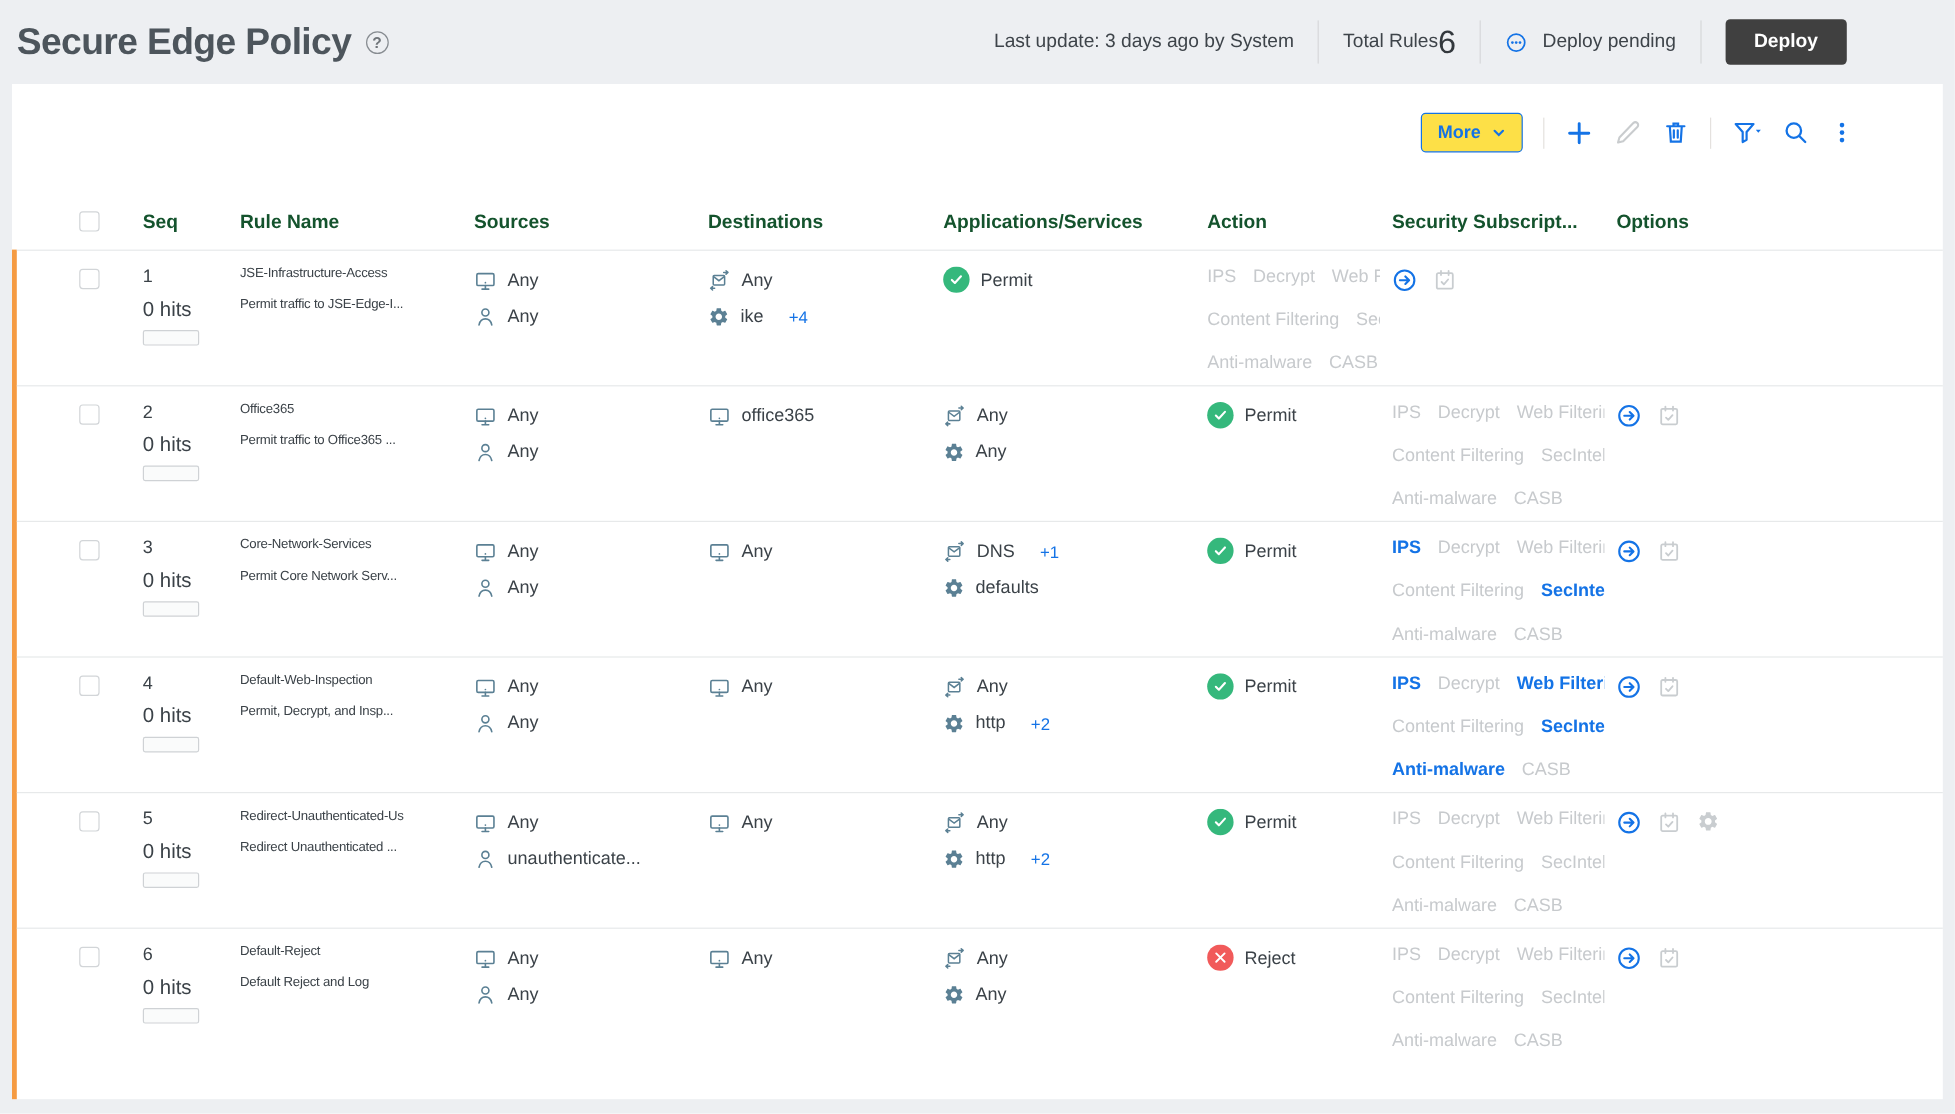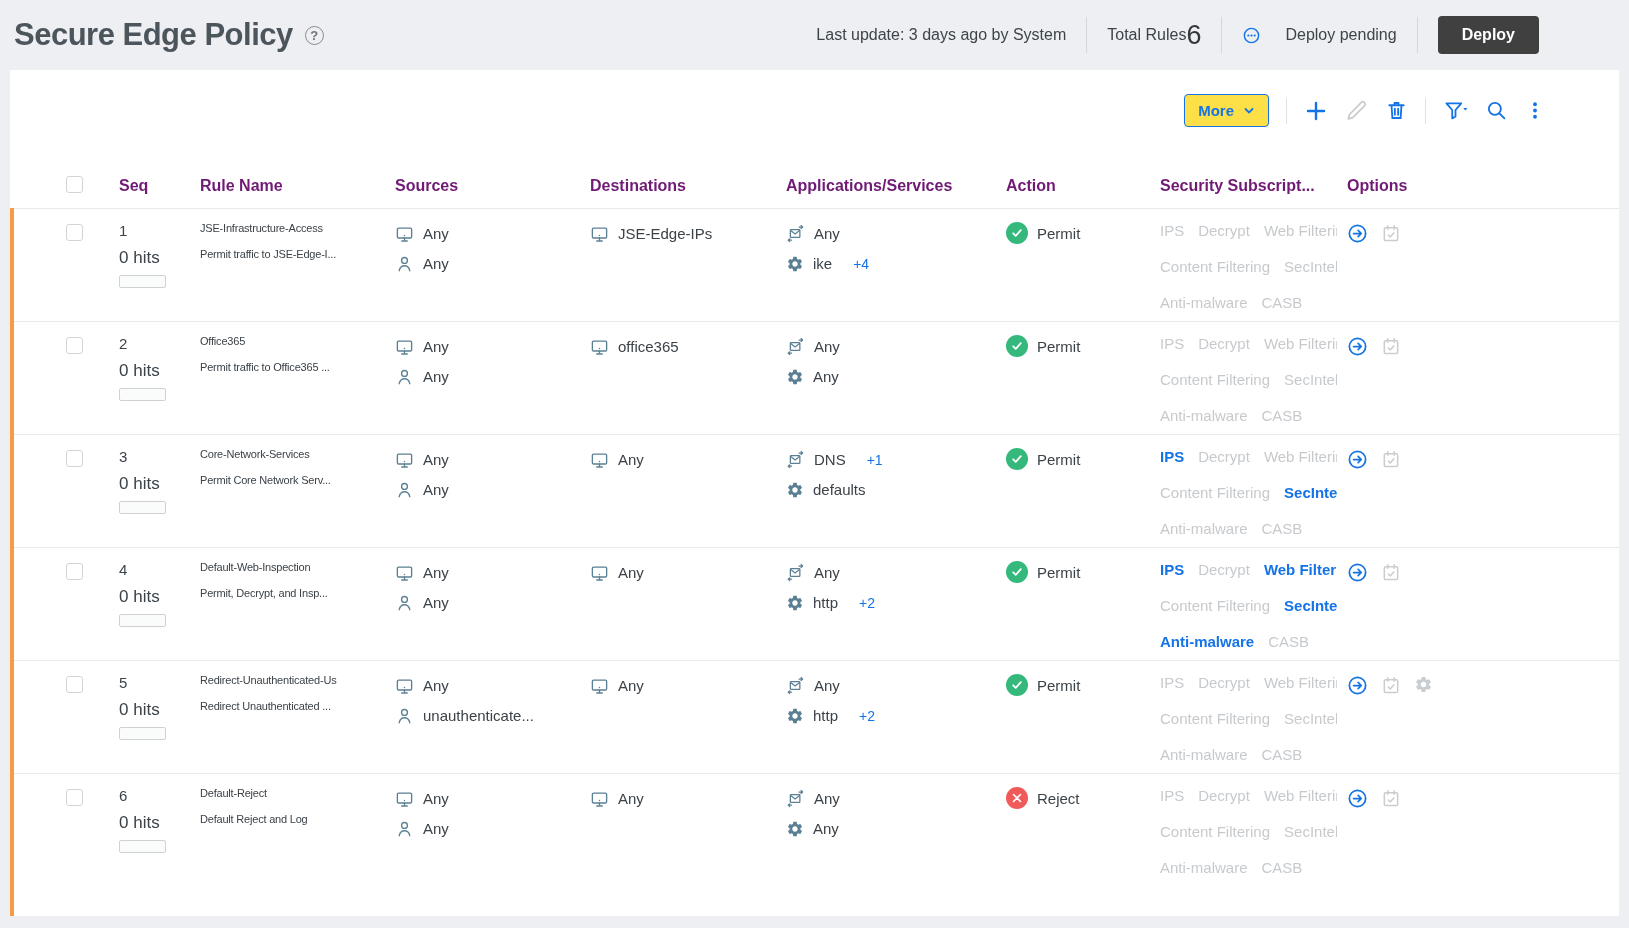--- a/index.html
+++ b/index.html
@@ -12,38 +12,38 @@
 
   
   .page-header{ display:flex; align-items:center; height:70px; padding:0 90px 0 14px; }
   .page-title{ font-size:31px; font-weight:700; color:#4d555c; letter-spacing:-0.5px; }
   .help-icon{ margin-left:12px; width:19px; height:19px; border:1.5px solid #878c91; border-radius:50%;
     color:#6f7479; font-size:13px; display:flex; align-items:center; justify-content:center; font-weight:700; }
   .header-right{ margin-left:auto; display:flex; align-items:center; gap:20px; font-size:16px; color:#3e444a; }
   .v-divider{ width:1px; height:36px; background:#d6d8da; }
   .total-rules{ display:flex; align-items:center; }
   .total-rules .count{ font-size:27px; color:#33383d; }
-  .deploy-pending{ display:flex; align-items:center; gap:24px; }
+  .deploy-pending{ display:flex; align-items:center; gap:12px; }
   .deploy-btn{ background:#404040; color:#fff; border:none; border-radius:4px; font-family:inherit;
     font-size:16px; font-weight:700; padding:10px 24px; cursor:pointer; }
 
   
   .card{ margin:0 10px; background:#fff; height:846px; }
 
   
   .toolbar{ display:flex; justify-content:flex-end; align-items:center; gap:17px; padding:24px 74px 0 0; height:57px; }
   .more-btn{ display:flex; align-items:center; gap:9px; background:#fde047; border:1px solid #1473e6; color:#1473e6;
     border-radius:4px; font-family:inherit; font-size:15px; font-weight:700; padding:7px 13px; cursor:pointer; }
   .tb-divider{ width:1px; height:26px; background:#e4e1de; }
   .tb-icon{ display:flex; align-items:center; cursor:pointer; }
 
   
   .grid-cols{ display:grid; grid-template-columns:95px 81px 195px 195px 196px 220px 154px 187px 1fr; }
   .thead{ align-items:end; height:81px; padding-bottom:13px; border-left:4px solid transparent; }
-  .th{ font-size:16px; font-weight:700; color:#701a75; padding-left:10px; white-space:nowrap; overflow:hidden; }
+  .th{ font-size:16px; font-weight:700; color:#14532d; padding-left:10px; white-space:nowrap; overflow:hidden; }
   .checkbox{ width:17px; height:17px; border:1px solid #d2d5d8; border-radius:3px; background:#fff; display:block; }
   .cb-cell{ padding-left:52px; }
 
   .tbody{ border-left:4px solid #f59b42; padding-bottom:30px; }
   .row{ border-top:1px solid #e7e9ea; height:113px; padding-top:13px; }
   .cell{ padding-left:10px; overflow:hidden; }
 
   .seq-num{ font-size:15px; }
   .hits{ font-size:17px; margin-top:9px; }
   .hitbar{ width:47px; height:13px; border:1px solid #cfd2d5; background:#fafbfb; border-radius:2px; margin-top:7px; }
@@ -192,31 +192,20 @@
       </div>
       <div class="icon-line">
         <svg width="19" height="20" viewBox="0 0 24 24" fill="none" stroke="#5b8094" stroke-width="1.7">
               <circle cx="12" cy="7.5" r="3.7"></circle>
               <path d="M5.3 20.5c.9-4.2 3.5-6.3 6.7-6.3s5.8 2.1 6.7 6.3" stroke-linecap="round"></path>
             </svg>
         <span>Any</span>
       </div>
     </div>
 
-    <div class="cell">
-      <div class="icon-line">
-        <svg width="19" height="20" viewBox="0 0 24 24" fill="none" stroke="#5b8094" stroke-width="1.7">
-              <rect x="3" y="4.5" width="18" height="12.5" rx="1.5"></rect>
-              <path d="M12 17v3" stroke-linecap="round"></path>
-              <path d="M8.5 20.8h7" stroke-linecap="round"></path>
-              <circle cx="12" cy="14" r="0.9" fill="#5b8094" stroke="none"></circle>
-            </svg>
-        <span>JSE-Edge-IPs</span>
-      </div>
-    </div>
 
     <div class="cell">
       <div class="icon-line">
         <svg width="19" height="19" viewBox="0 0 24 24" fill="none" stroke="#5b8094" stroke-width="1.6">
               <rect x="5.5" y="7" width="12" height="10" rx="1"></rect>
               <path d="M5.5 8l6 4.5 6-4.5"></path>
               <path d="M16.5 3.8h4.5M21 3.8l-2-1.8M21 3.8l-2 1.8" stroke-linecap="round" stroke-linejoin="round"></path>
               <path d="M7 20.5H2.8M2.8 20.5l2-1.8M2.8 20.5l2 1.8" stroke-linecap="round" stroke-linejoin="round"></path>
             </svg>
         <span>Any</span>

